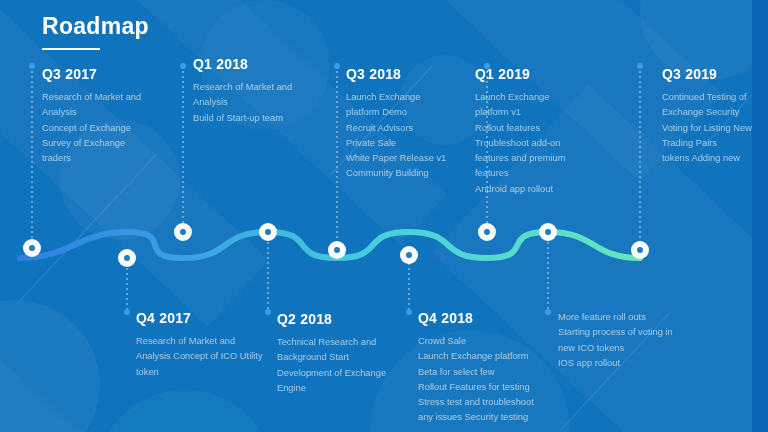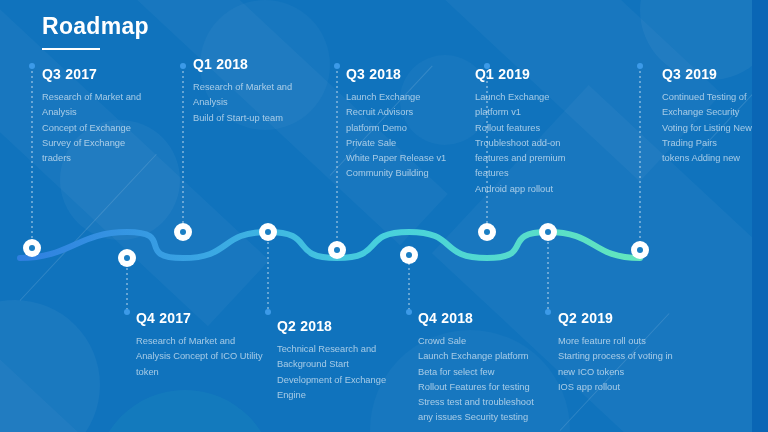--- a/index.html
+++ b/index.html
@@ -204,22 +204,22 @@
   <div class="ms" style="left:193px; top:56px;">
     <div class="ms-title">Q1 2018</div>
     <div class="ms-line">Research of Market and</div>
     <div class="ms-line">Analysis</div>
     <div class="ms-line">Build of Start-up team</div>
   </div>
 
   <div class="ms" style="left:346px; top:66px;">
     <div class="ms-title">Q3 2018</div>
     <div class="ms-line">Launch Exchange</div>
+    <div class="ms-line">platform Demo</div>
     <div class="ms-line">Recruit Advisors</div>
-    <div class="ms-line">platform Demo</div>
     <div class="ms-line">Private Sale</div>
     <div class="ms-line">White Paper Release v1</div>
     <div class="ms-line">Community Building</div>
   </div>
 
   <div class="ms" style="left:475px; top:66px;">
     <div class="ms-title">Q1 2019</div>
     <div class="ms-line">Launch Exchange</div>
     <div class="ms-line">platform v1</div>
     <div class="ms-line">Rollout features</div>
@@ -238,39 +238,38 @@
     <div class="ms-line">tokens Adding new</div>
   </div>
 
   <div class="ms" style="left:136px; top:310px;">
     <div class="ms-title">Q4 2017</div>
     <div class="ms-line">Research of Market and</div>
     <div class="ms-line">Analysis Concept of ICO Utility</div>
     <div class="ms-line">token</div>
   </div>
 
-  <div class="ms" style="left:277px; top:318px;">
+  <div class="ms" style="left:277px; top:311px;">
     <div class="ms-title">Q2 2018</div>
     <div class="ms-line">Technical Research and</div>
     <div class="ms-line">Background Start</div>
     <div class="ms-line">Development of Exchange</div>
     <div class="ms-line">Engine</div>
   </div>
 
   <div class="ms" style="left:418px; top:310px;">
     <div class="ms-title">Q4 2018</div>
     <div class="ms-line">Crowd Sale</div>
     <div class="ms-line">Launch Exchange platform</div>
     <div class="ms-line">Beta for select few</div>
     <div class="ms-line">Rollout Features for testing</div>
     <div class="ms-line">Stress test and troubleshoot</div>
     <div class="ms-line">any issues Security testing</div>
   </div>
 
   <div class="ms" style="left:558px; top:310px;">
-    <div class="ms-title">Q2 2019</div>
     <div class="ms-line">More feature roll outs</div>
     <div class="ms-line">Starting process of voting in</div>
     <div class="ms-line">new ICO tokens</div>
     <div class="ms-line">IOS app rollout</div>
   </div>
 
 </div>
 
 </body></html>

